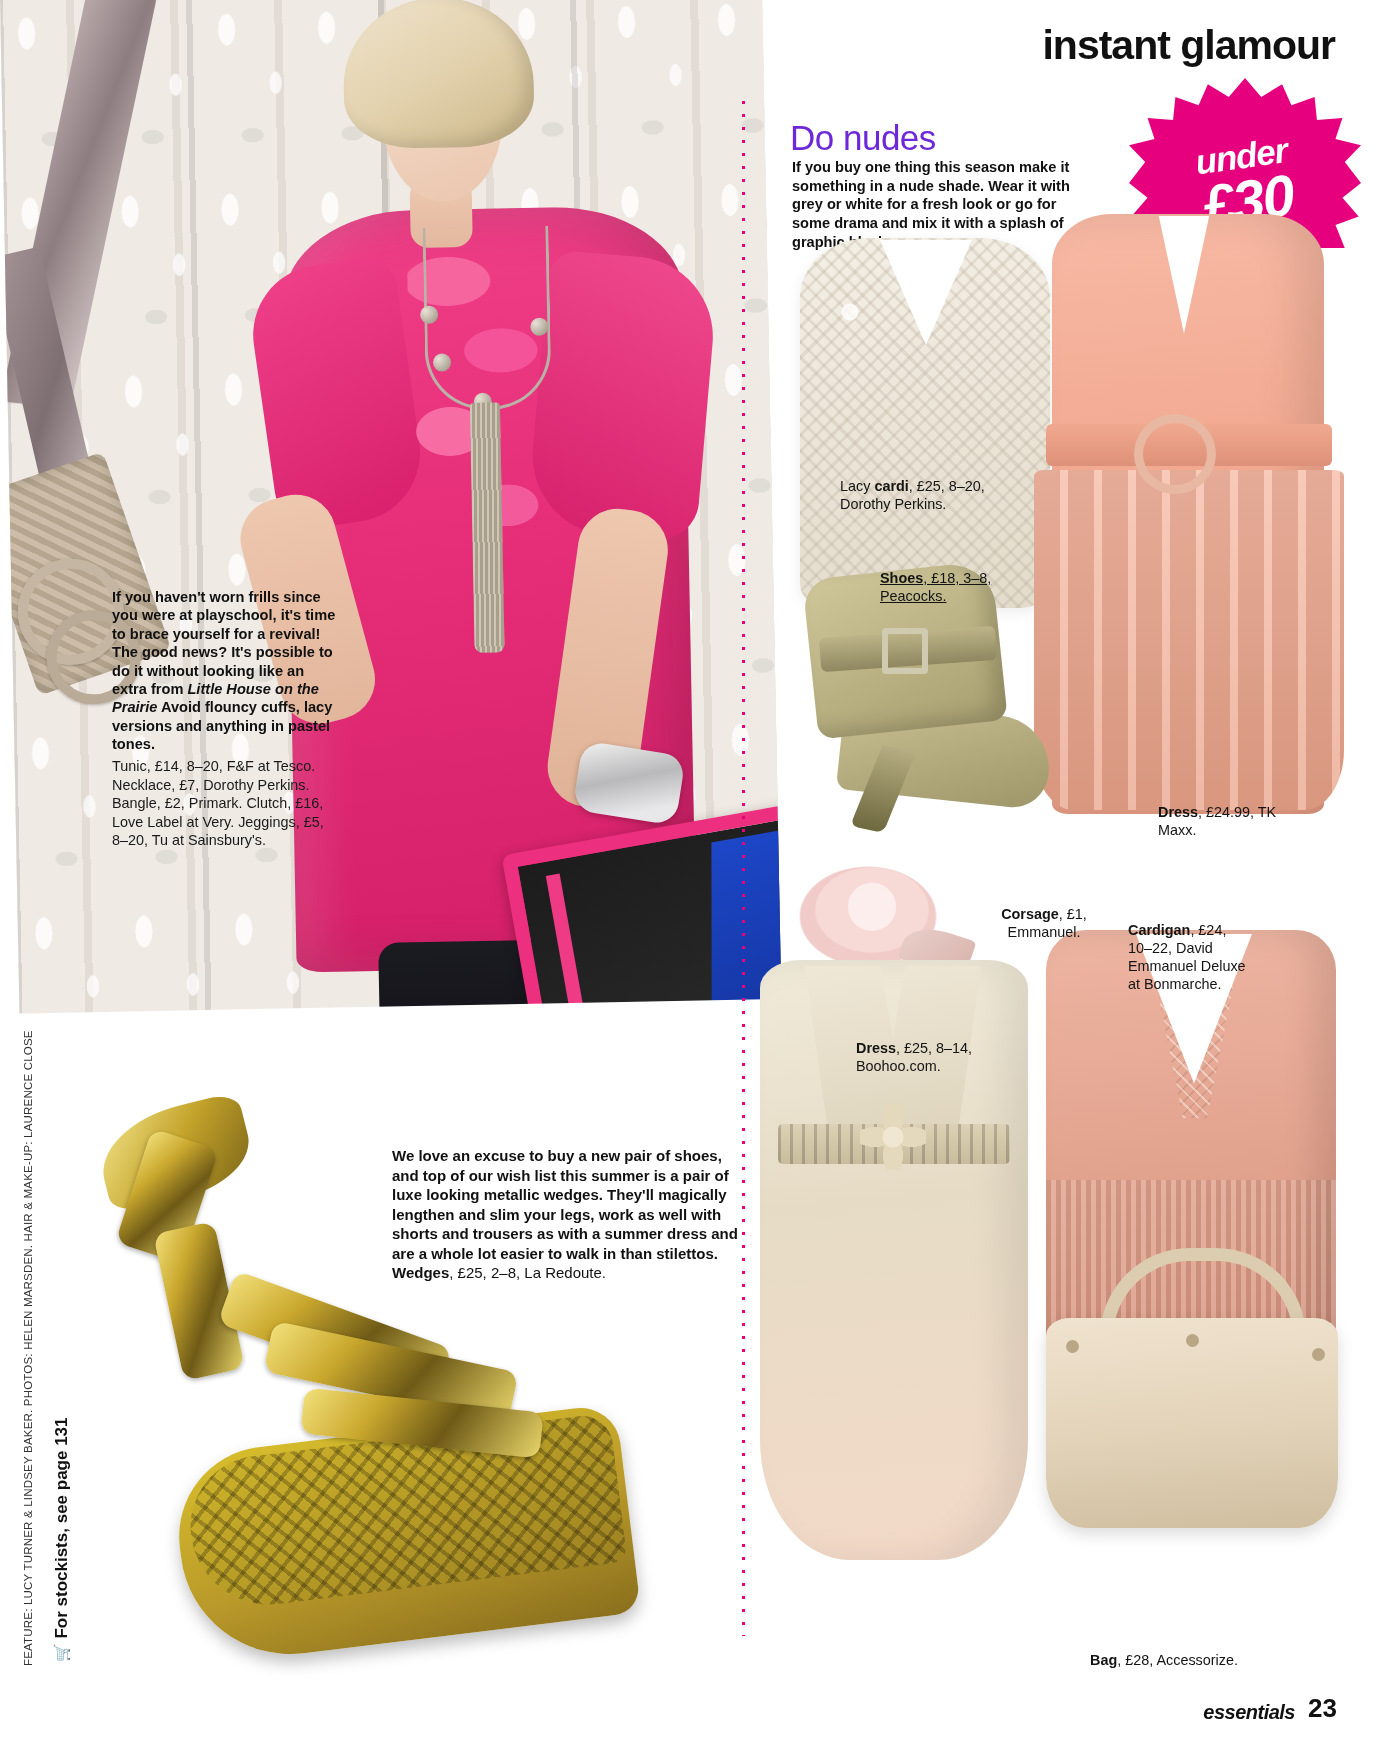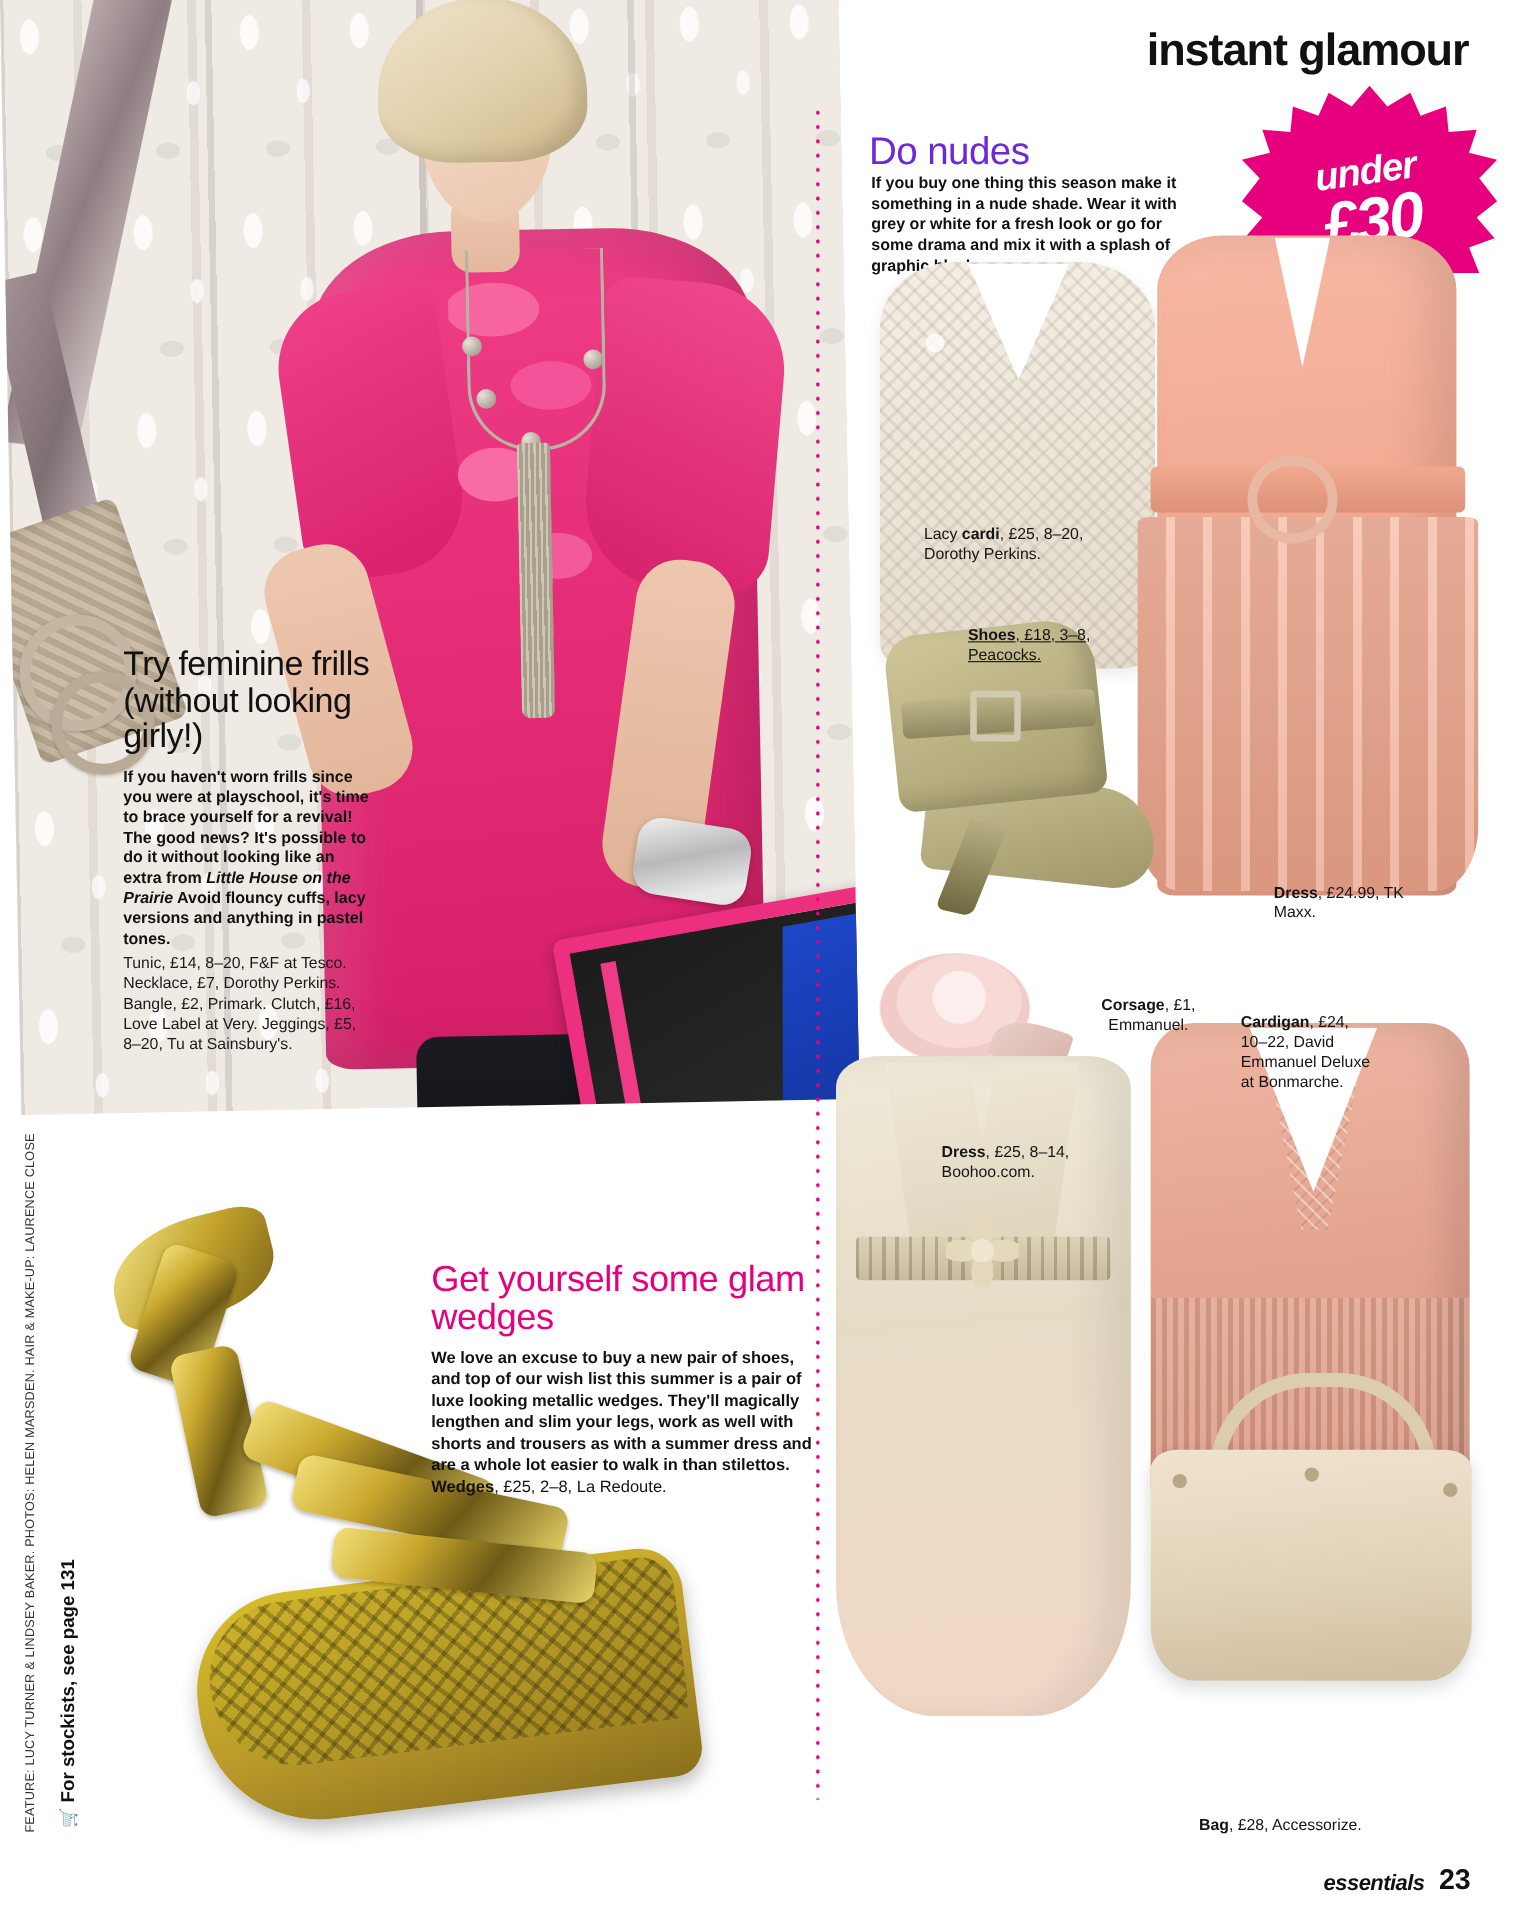--- a/index.html
+++ b/index.html
@@ -652,21 +652,20 @@
     <div class="jeggings"></div>
     <div class="clutch">
       <div class="blue"></div>
       <div class="stripe"></div>
     </div>
   </div>
 </div>
 <div class="photo-edge"></div>
 
 <div class="try-block">
-  <h2 class="try-head">Try feminine frills (without looking girly!)</h2>
   <p class="try-body">If you haven't worn frills since you were at playschool, it's time to brace yourself for a revival! The good news? It's possible to do it without looking like an extra from <em>Little House on the Prairie</em> Avoid flouncy cuffs, lacy versions and anything in pastel tones.</p>
   <p class="credits">
     <b>Tunic</b><span>, £14, 8–20, F&amp;F at Tesco.</span>
     <b>Necklace</b><span>, £7, Dorothy Perkins.</span>
     <b>Bangle</b><span>, £2, Primark.</span>
     <b>Clutch</b><span>, £16, Love Label at Very.</span>
     <b>Jeggings</b><span>, £5, 8–20, Tu at Sainsbury's.</span>
   </p>
 </div>
 
@@ -678,21 +677,20 @@
   <div class="wedge-weave"></div>
   <div class="bow"></div>
   <div class="wedge-strap s1"></div>
   <div class="wedge-strap s2"></div>
   <div class="wedge-strap s3"></div>
   <div class="wedge-strap s4"></div>
   <div class="wedge-strap s5"></div>
 </div>
 
 <div class="wedges-block">
-  <h2 class="wedges-head">Get yourself some glam wedges</h2>
   <p class="wedges-body">We love an excuse to buy a new pair of shoes, and top of our wish list this summer is a pair of luxe looking metallic wedges. They'll magically lengthen and slim your legs, work as well with shorts and trousers as with a summer dress and are a whole lot easier to walk in than stilettos.</p>
   <p class="wedges-body wedges-credit"><b>Wedges</b><span>, £25, 2–8, La Redoute.</span></p>
 </div>
 
 <div class="divider"></div>
 <div class="masthead">instant glamour</div>
 
 <div class="burst">
   <div class="star"></div>
   <div class="txt">

